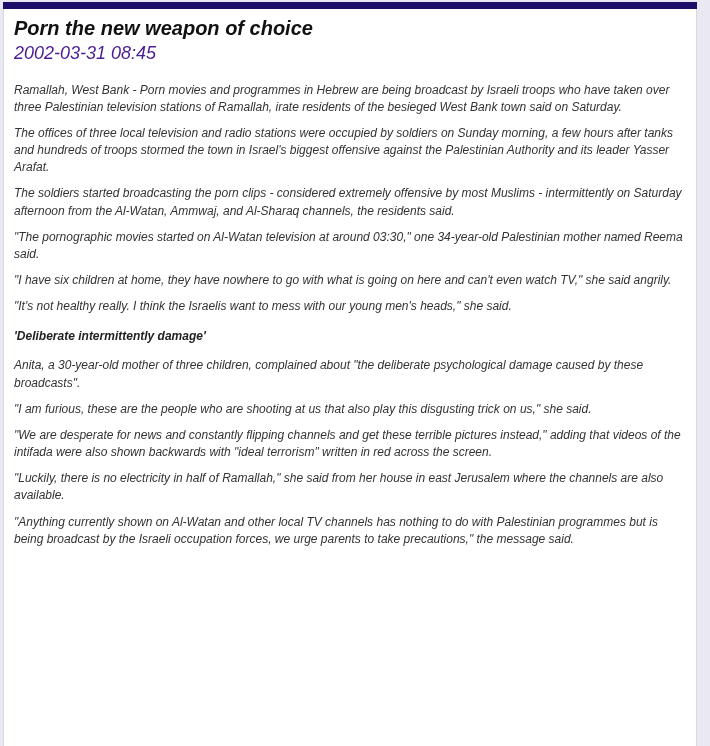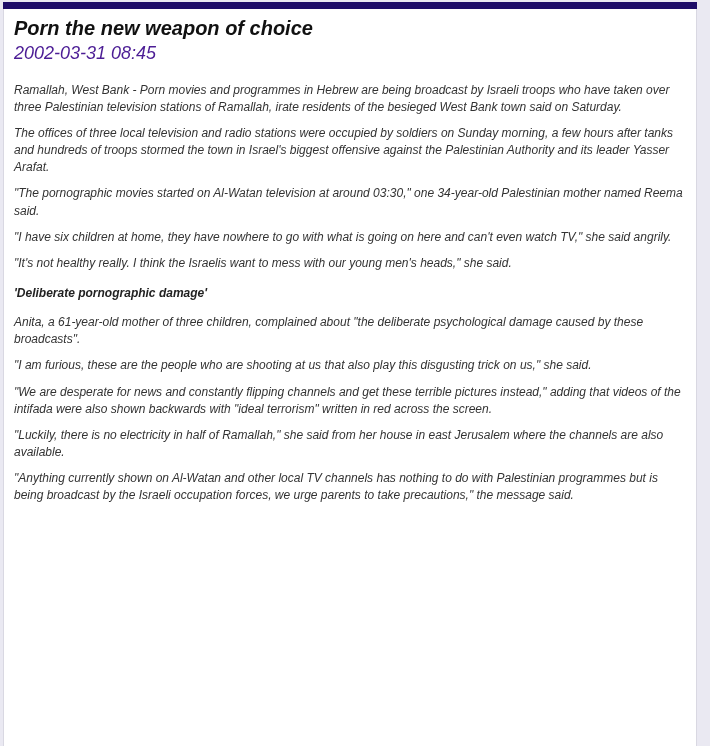--- a/index.html
+++ b/index.html
@@ -60,24 +60,25 @@
 <body>
 
 <div class="page">
   <div class="topbar"></div>
   <div class="content">
     <h1 class="headline">Porn the new weapon of choice</h1>
     <div class="timestamp">2002-03-31 08:45</div>
     <div class="body-text">
       <p>Ramallah, West Bank - Porn movies and programmes in Hebrew are being broadcast by Israeli troops who have taken over three Palestinian television stations of Ramallah, irate residents of the besieged West Bank town said on Saturday.</p>
       <p>The offices of three local television and radio stations were occupied by soldiers on Sunday morning, a few hours after tanks and hundreds of troops stormed the town in Israel's biggest offensive against the Palestinian Authority and its leader Yasser Arafat.</p>
+      <p>The soldiers started broadcasting the porn clips - considered extremely offensive by most Muslims - intermittently on Saturday afternoon from the Al-Watan, Ammwaj, and Al-Sharaq channels, the residents said.</p>
       <p>"The pornographic movies started on Al-Watan television at around 03:30," one 34-year-old Palestinian mother named Reema said.</p>
       <p>"I have six children at home, they have nowhere to go with what is going on here and can't even watch TV," she said angrily.</p>
       <p>"It's not healthy really. I think the Israelis want to mess with our young men's heads," she said.</p>
-      <p class="subhead">'Deliberate pornographic damage'</p>
-      <p>Anita, a 61-year-old mother of three children, complained about "the deliberate psychological damage caused by these broadcasts".</p>
+      <p class="subhead">'Deliberate intermittently damage'</p>
+      <p>Anita, a 30-year-old mother of three children, complained about "the deliberate psychological damage caused by these broadcasts".</p>
       <p>"I am furious, these are the people who are shooting at us that also play this disgusting trick on us," she said.</p>
       <p>"We are desperate for news and constantly flipping channels and get these terrible pictures instead," adding that videos of the intifada were also shown backwards with "ideal terrorism" written in red across the screen.</p>
       <p>"Luckily, there is no electricity in half of Ramallah," she said from her house in east Jerusalem where the channels are also available.</p>
       <p>"Anything currently shown on Al-Watan and other local TV channels has nothing to do with Palestinian programmes but is being broadcast by the Israeli occupation forces, we urge parents to take precautions," the message said.</p>
     </div>
   </div>
 </div>
 
 </body></html>

